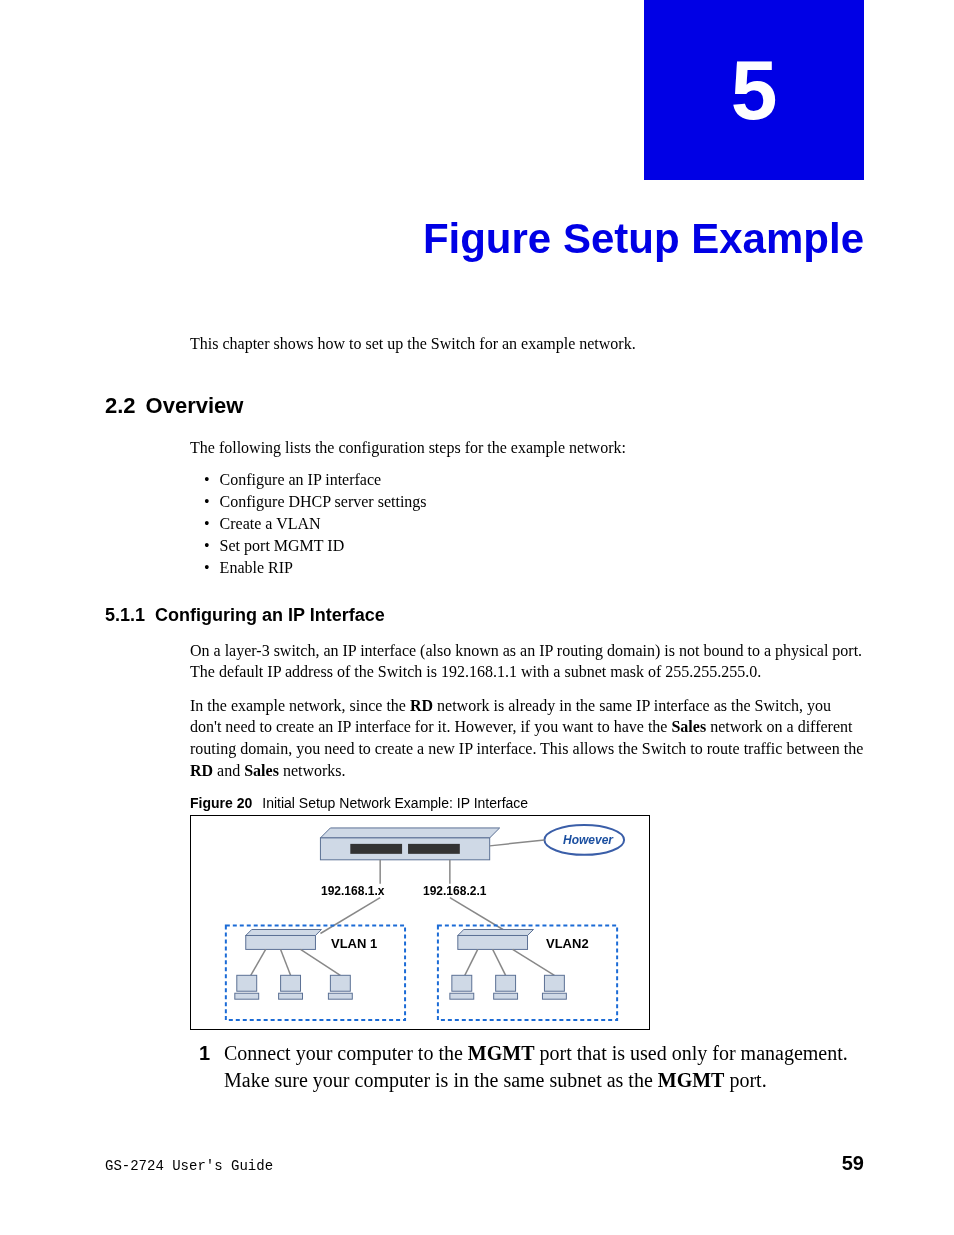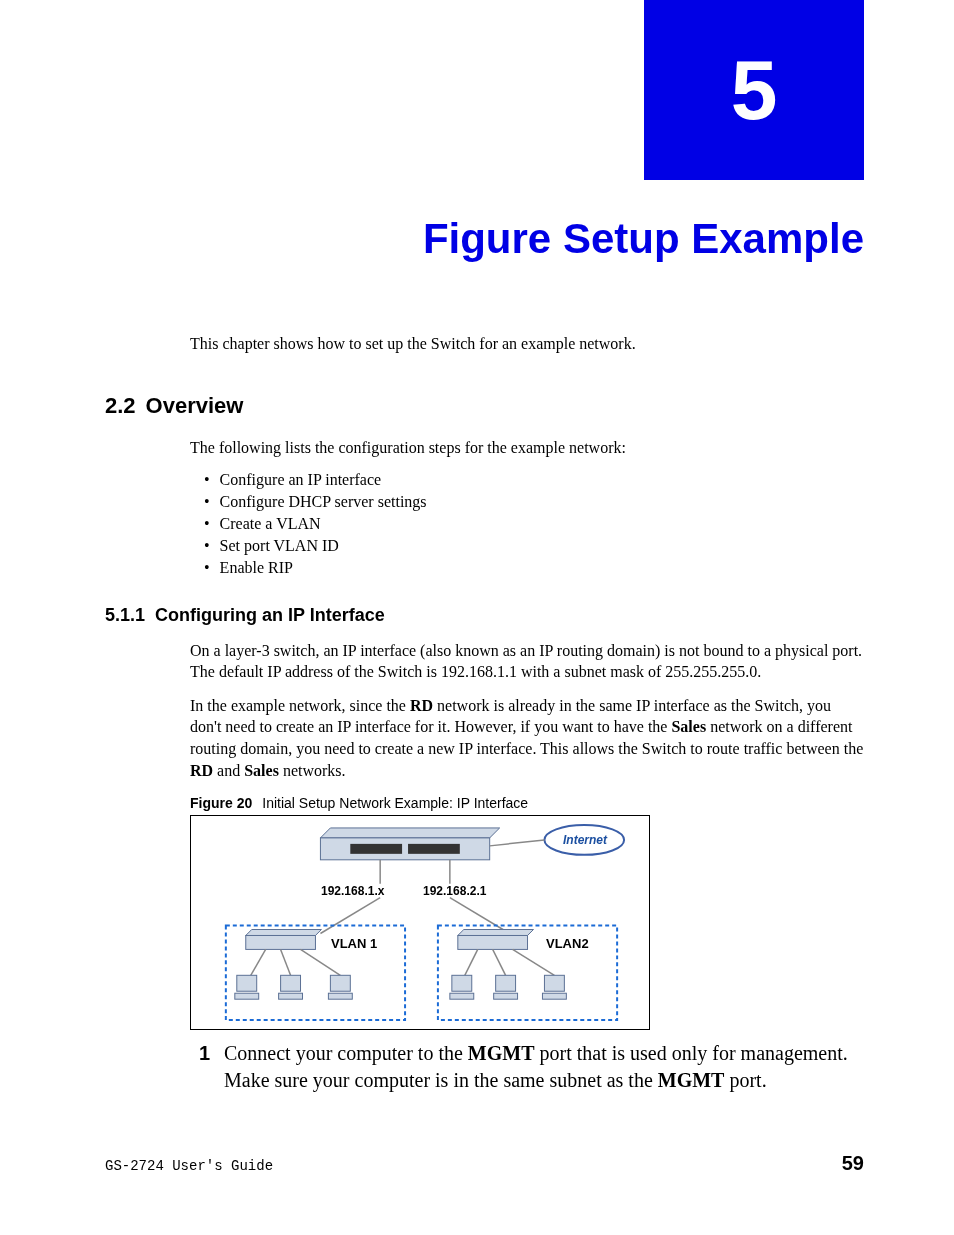--- a/index.html
+++ b/index.html
@@ -54,21 +54,21 @@
     <h2 class="h2">
       <span class="num">2.2</span><span>Overview</span>
     </h2>
 
     <div class="body-indent">
       <p class="para">The following lists the configuration steps for the example network:</p>
       <ul class="bullets">
         <li>Configure an IP interface</li>
         <li>Configure DHCP server settings</li>
         <li>Create a VLAN</li>
-        <li>Set port VLAN ID</li>
+        <li>Set port MGMT ID</li>
         <li>Enable RIP</li>
       </ul>
     </div>
 
     <h3 class="h3">
       <span class="num">5.1.1</span>&nbsp;&nbsp;<span>Configuring an IP Interface</span>
     </h3>
 
     <div class="body-indent">
       <p class="para">On a layer-3 switch, an IP interface (also known as an IP routing domain) is not bound to a physical port. The default IP address of the Switch is 192.168.1.1 with a subnet mask of 255.255.255.0.</p>
@@ -120,21 +120,21 @@
           <rect class="pc" x="140" y="160" width="20" height="16"></rect>
             <rect class="pc" x="138" y="178" width="24" height="6"></rect>
 
           <rect class="pc" x="262" y="160" width="20" height="16"></rect>
             <rect class="pc" x="260" y="178" width="24" height="6"></rect>
           <rect class="pc" x="306" y="160" width="20" height="16"></rect>
             <rect class="pc" x="304" y="178" width="24" height="6"></rect>
           <rect class="pc" x="355" y="160" width="20" height="16"></rect>
             <rect class="pc" x="353" y="178" width="24" height="6"></rect>
         </svg>
-        <span class="lbl" style="left:372px; top:17px; color:#1b4fa0; font-style:italic;">Internet</span>
+        <span class="lbl" style="left:372px; top:17px; color:#1b4fa0; font-style:italic;">However</span>
         <span class="lbl" style="left:130px; top:68px;">192.168.1.x</span>
         <span class="lbl" style="left:232px; top:68px;">192.168.2.1</span>
         <span class="lbl" style="left:140px; top:120px; font-size:13px;">VLAN 1</span>
         <span class="lbl" style="left:355px; top:120px; font-size:13px;">VLAN2</span>
       </div>
     </div>
 
     <ol class="steps">
       <li>
         <span>Connect your computer to the </span><span class="bold">MGMT</span><span> port that is used only for management. Make sure your computer is in the same subnet as the </span><span class="bold">MGMT</span><span> port.</span>

